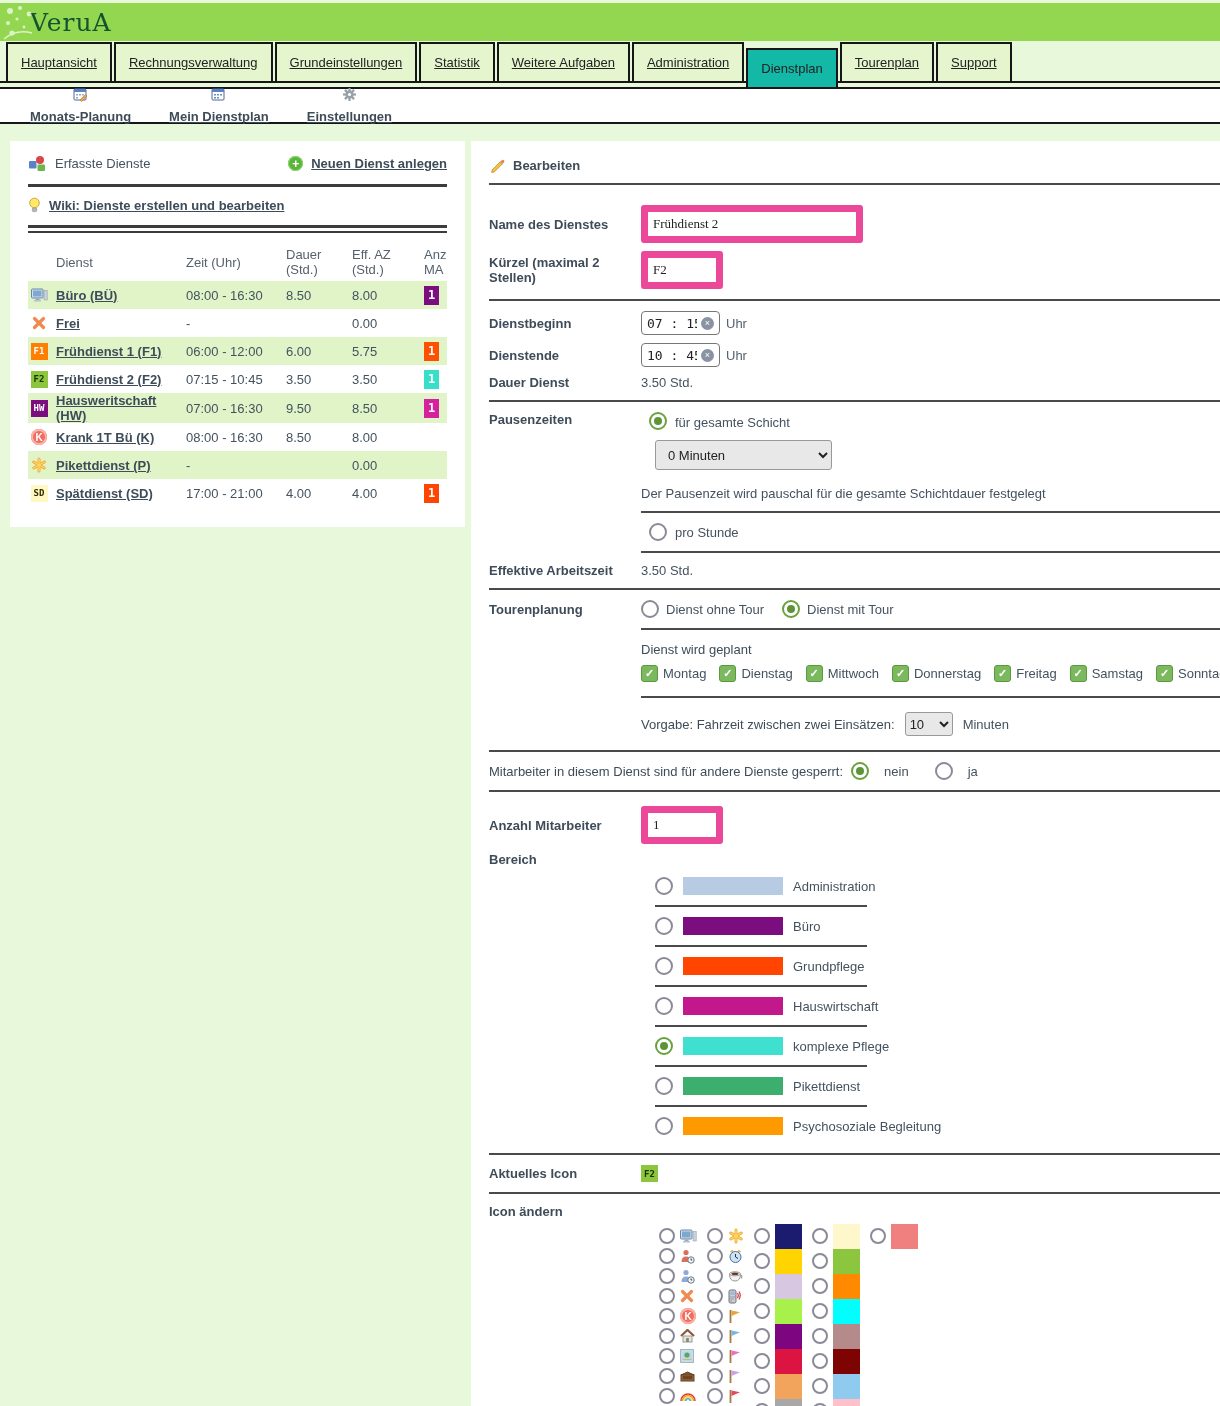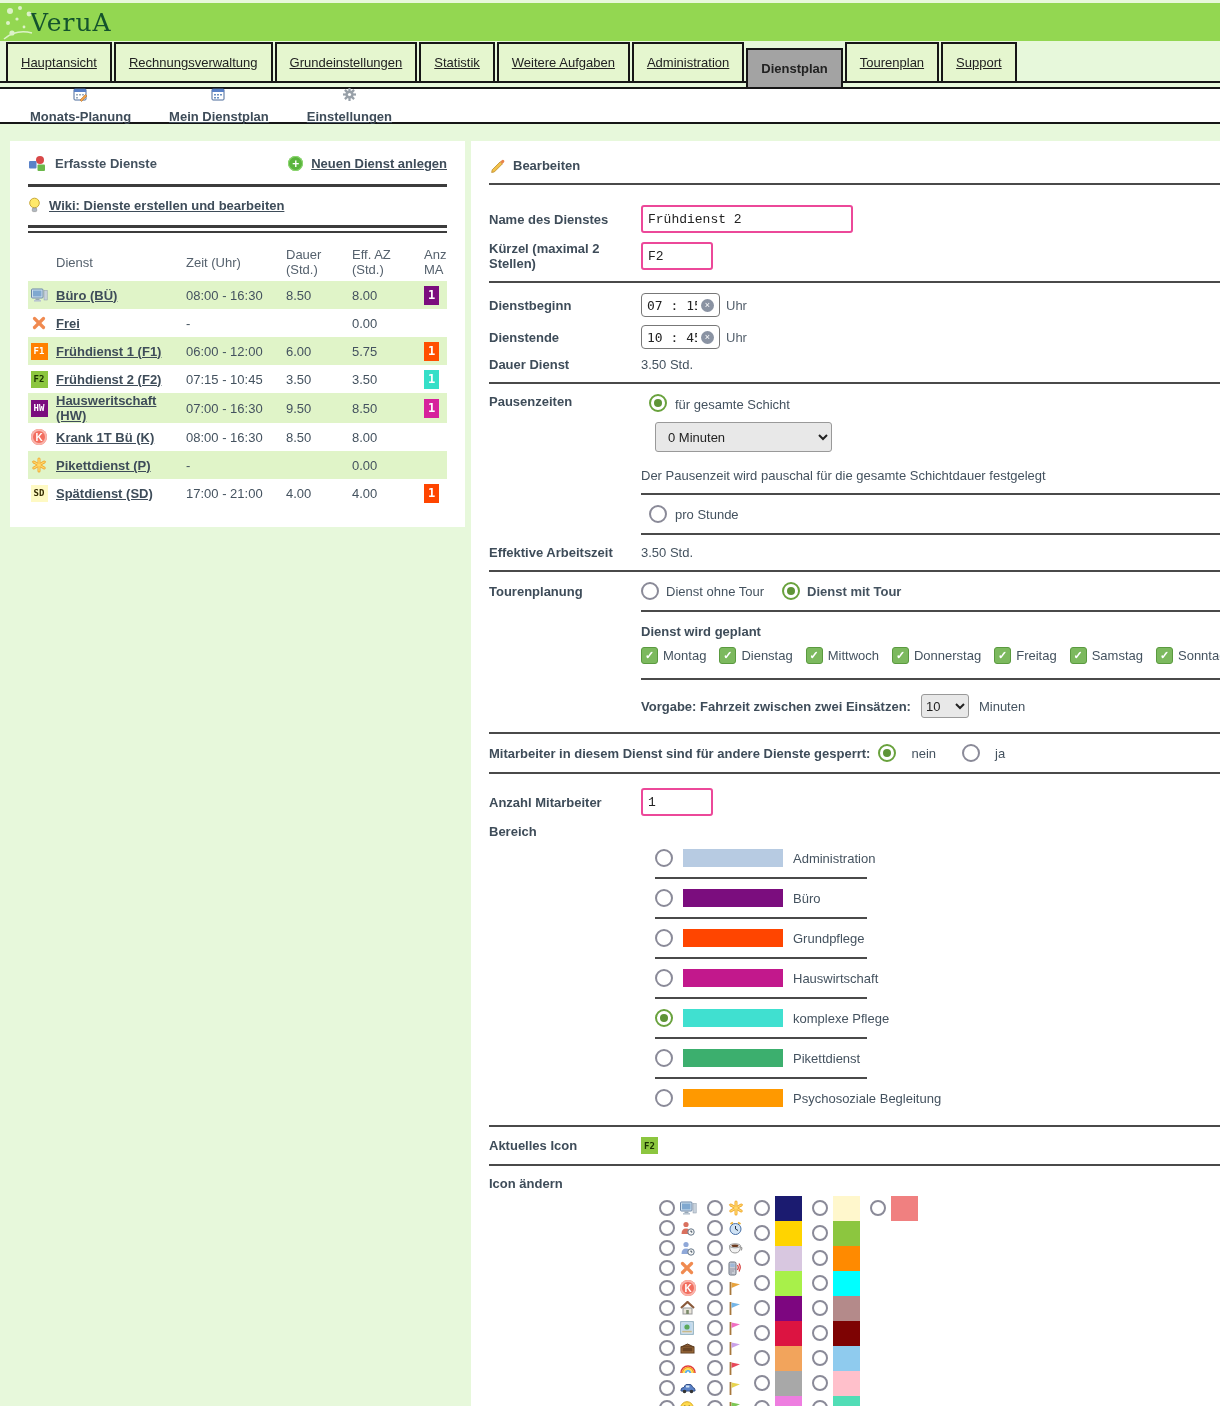--- a/index.html
+++ b/index.html
@@ -4,53 +4,53 @@
 <style>
   html,body{margin:0;padding:0;}
   body{width:1220px;background:#e7f8db;font-family:"Liberation Sans",sans-serif;font-size:13px;color:#44525f;}
   
   .hdr{margin-top:3px;background:#93d751;height:38px;display:flex;align-items:center;padding-left:10px;position:relative;overflow:hidden;}
   .logo-flourish{position:absolute;left:2px;top:0;opacity:.85;}
   .logo{color:#14532d;font-family:"DejaVu Serif",serif;font-size:25px;margin-left:20px;letter-spacing:1px;}
   
   .tabbar{display:flex;align-items:flex-end;border-bottom:2px solid #161616;padding-left:6px;margin-top:1px;}
   .tab{background:#e5f6cf;border:2px solid #161616;border-bottom:none;padding:11px 13px;margin-right:2px;color:#222;text-decoration:underline;cursor:pointer;white-space:nowrap;position:relative;}
-  .tab.active{background:#a3a3a3;font-weight:bold;text-decoration:none;margin-bottom:-6px;z-index:3;}
+  .tab.active{background:#14b8a6;font-weight:normal;text-decoration:none;margin-bottom:-6px;z-index:3;}
   
   .subnav{background:#fff;border-top:2px solid #161616;border-bottom:2px solid #161616;margin-top:4px;height:33px;display:flex;align-items:center;gap:38px;padding-left:30px;position:relative;z-index:1;}
   .subitem{display:flex;align-items:center;gap:7px;font-weight:bold;color:#3e4c59;text-decoration:underline;cursor:pointer;flex-direction:column;}
   
   .main{display:flex;align-items:flex-start;gap:6px;padding:17px 10px 12px;}
   .lpanel{width:419px;background:#fff;padding:14px 18px 20px;}
   .rpanel{flex:1;background:#fff;padding:12px 18px 45px;}
   
   .lp-head{display:flex;justify-content:space-between;align-items:center;}
   .h-ico{display:flex;align-items:center;gap:8px;}
-  .bold{font-weight:bold;}
+  .bold{font-weight:normal;}
   a.lnk{color:#3e4c59;font-weight:bold;text-decoration:underline;cursor:pointer;}
   .hr3{border:0;border-top:3px solid #3c3c3c;margin:12px 0 10px;}
   .hrd{border:0;border-top:3px solid #3c3c3c;margin:12px 0 3px;}
   .hrd2{border:0;border-top:2px solid #3c3c3c;margin:0 0 14px;}
   .thead,.trow{display:grid;grid-template-columns:28px 130px 100px 66px 72px 23px;align-items:center;}
   .thead{color:#55616d;margin-bottom:4px;}
   .trow{min-height:28px;}
   .trow.odd{background:#e0f4c8;}
   .cnum{text-align:left;padding-right:10px;}
   .icn{display:flex;justify-content:center;width:22px;}
   .lsq{display:inline-flex;align-items:center;justify-content:center;width:17px;height:17px;font-family:"DejaVu Sans Mono",monospace;font-size:9px;font-weight:bold;}
   .kcirc{display:inline-flex;align-items:center;justify-content:center;width:16px;height:16px;border-radius:50%;background:#f26d5e;color:#fff;font-size:10px;font-weight:bold;box-shadow:inset 0 0 0 2px #f9b3aa;}
   .badge{display:inline-flex;align-items:center;justify-content:center;width:15px;height:19px;color:#fff;font-weight:bold;font-size:12px;font-family:"DejaVu Sans Mono",monospace;}
   
   .ftitle{display:flex;align-items:center;gap:8px;font-weight:bold;color:#3e4c59;margin:4px 0 10px;}
   .hrf{border:0;border-top:2px solid #4a4a4a;margin:10px 0;}
   .hri{border:0;border-top:2px solid #4a4a4a;margin:10px 0 10px 152px;}
   .hrs{border:0;border-top:2px solid #4a4a4a;margin:8px 0 8px 166px;width:212px;}
   .frow{display:flex;align-items:center;margin:8px 0;}
   .flabel{width:152px;font-weight:bold;color:#3e4c59;flex-shrink:0;}
-  input[type=text]{border:2px solid #ec4899;border-radius:3px;height:22px;padding:1px 5px;font-size:13px;color:#222;font-family:Liberation Mono, monospace;}
+  input[type=text]{border:7px solid #ec4899;border-radius:3px;height:22px;padding:1px 5px;font-size:13px;color:#222;font-family:Liberation Serif, serif;}
   .in-name{width:198px;} .in-k{width:58px;} .in-anz{width:58px;}
   .timebox{display:inline-flex;align-items:center;gap:4px;border:1px solid #777;border-radius:4px;padding:2px 5px;background:#fff;}
   .timebox input{border:none;outline:none;width:50px;height:18px;font-family:"DejaVu Sans Mono",monospace;font-size:13px;padding:0;color:#222;}
   .clr{display:inline-flex;align-items:center;justify-content:center;width:13px;height:13px;border-radius:50%;background:#8a93a3;color:#fff;font-size:9px;cursor:pointer;}
   .grey{color:#55616d;}
   .radio{display:inline-block;width:14px;height:14px;border:2px solid #8a8a98;border-radius:50%;background:#fff;position:relative;flex-shrink:0;cursor:pointer;vertical-align:-3px;}
   .radio.sel{border-color:#69a23d;}
   .radio.sel::after{content:"";position:absolute;inset:3px;border-radius:50%;background:#5e9437;}
   .rl{margin:0 18px 0 7px;}
   .cb{display:inline-flex;align-items:center;justify-content:center;width:15px;height:15px;background:#7cb95e;border:1px solid #5a9a3f;border-radius:3px;color:#fff;font-size:11px;font-weight:bold;cursor:pointer;flex-shrink:0;}

